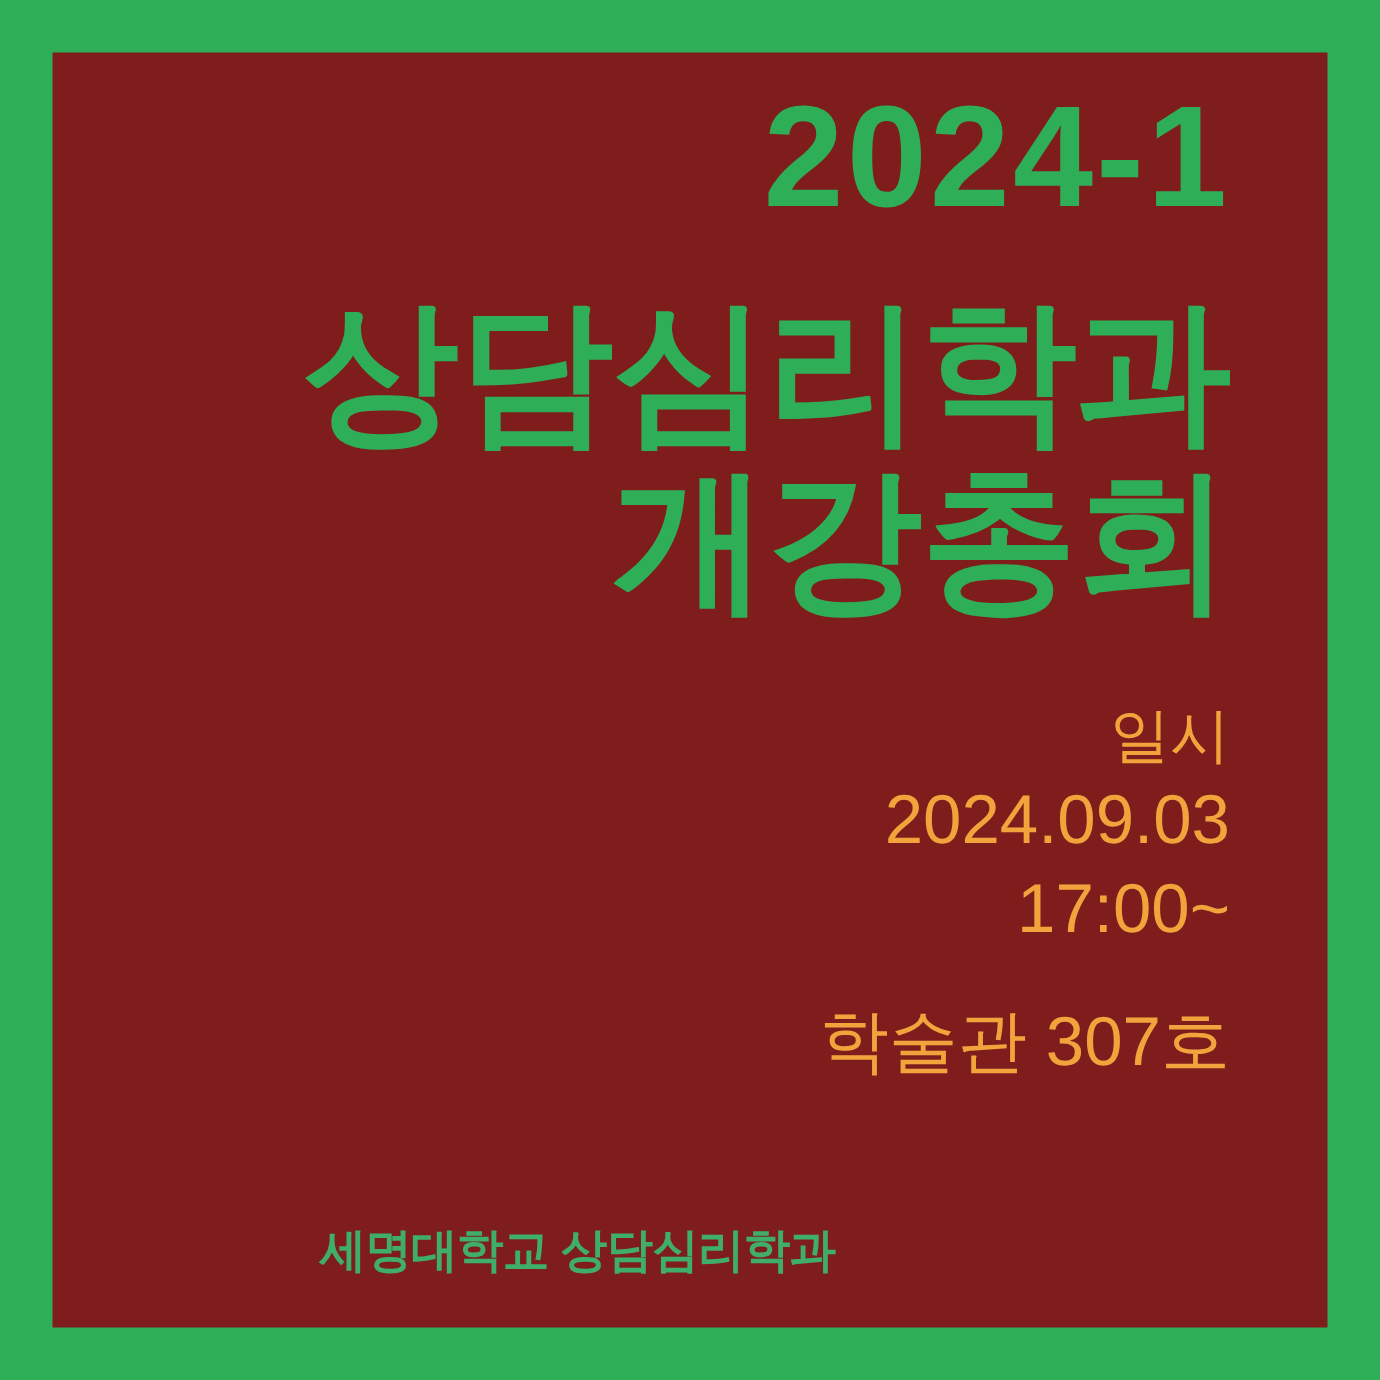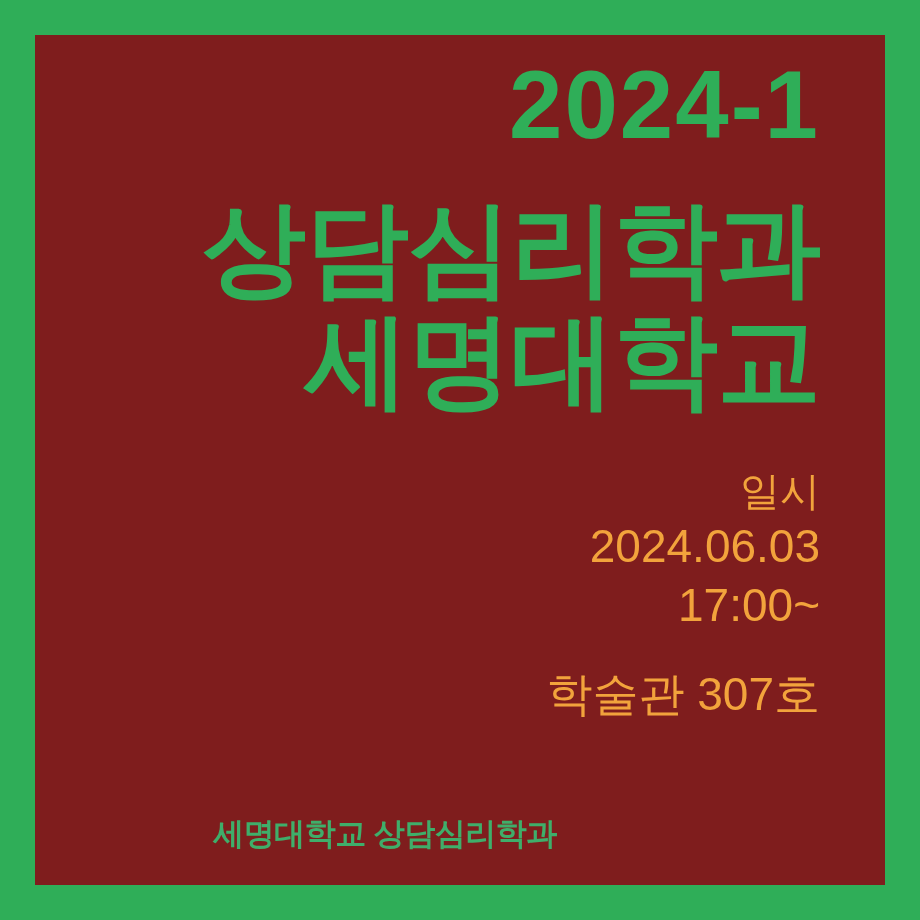--- a/index.html
+++ b/index.html
@@ -100,26 +100,26 @@
 </style>
 </head>
 <body>
 
 <div class="poster">
   <div class="poster-canvas">
 
     <div class="headline-block">
       <div class="semester-line">2024-1</div>
       <div class="title-line title-line-1">상담심리학과</div>
-      <div class="title-line title-line-2">세명대학교</div>
+      <div class="title-line title-line-2">개강총회</div>
     </div>
 
     <div class="info-block info-when">
       <div class="info-label">일시</div>
-      <div class="info-value">2024.06.03</div>
+      <div class="info-value">2024.09.03</div>
       <div class="info-value">17:00~</div>
     </div>
 
     <div class="info-block info-where">
       <div class="info-value">학술관 307호</div>
     </div>
 
     <div class="footer">세명대학교 상담심리학과</div>
 
   </div>

